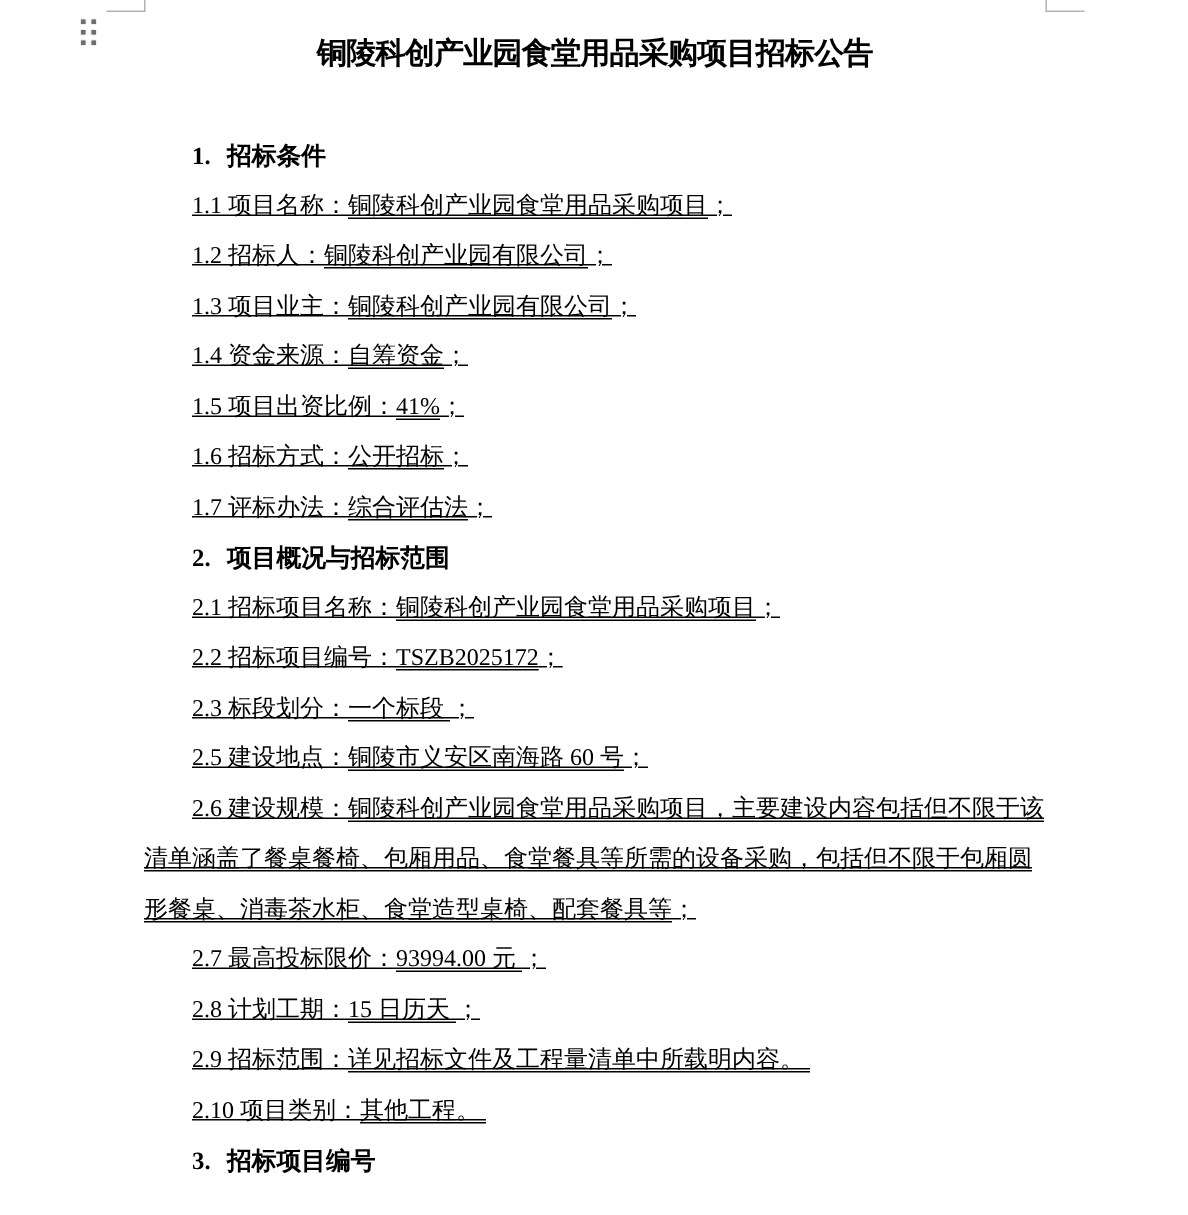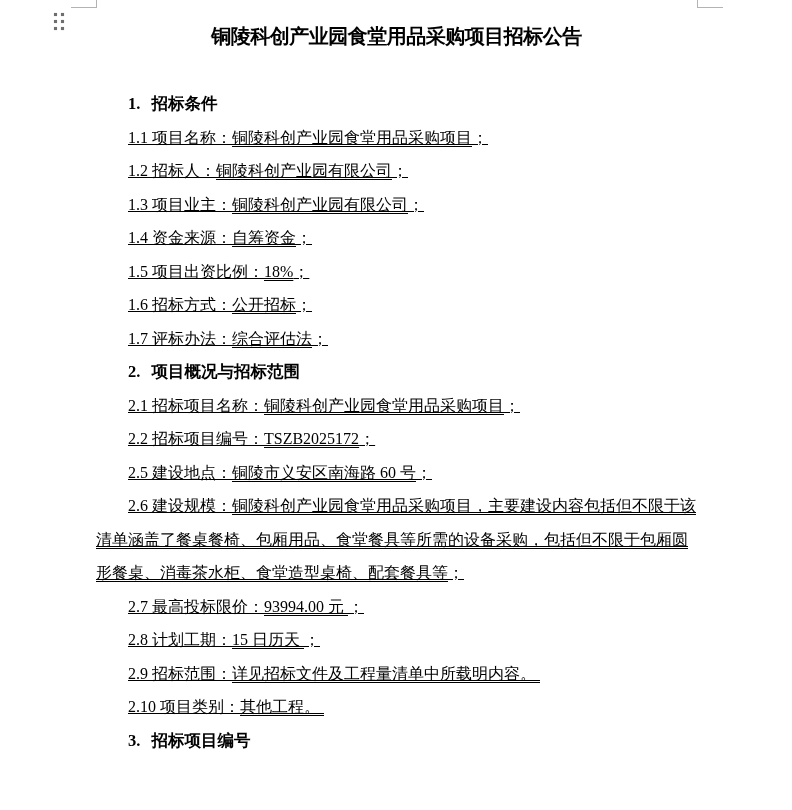--- a/index.html
+++ b/index.html
@@ -109,26 +109,27 @@
 </div>
 
 <div class="content">
   <h1 class="doc-title">铜陵科创产业园食堂用品采购项目招标公告</h1>
   <div id="sections">
       <p class="heading"><span class="h-num">1.</span><span>招标条件</span></p>
       <p class="item"><span class="item-label">1.1 项目名称：</span><span class="item-value">铜陵科创产业园食堂用品采购项目</span><span class="item-suffix">；</span></p>
       <p class="item"><span class="item-label">1.2 招标人：</span><span class="item-value">铜陵科创产业园有限公司</span><span class="item-suffix">；</span></p>
       <p class="item"><span class="item-label">1.3 项目业主：</span><span class="item-value">铜陵科创产业园有限公司</span><span class="item-suffix">；</span></p>
       <p class="item"><span class="item-label">1.4 资金来源：</span><span class="item-value">自筹资金</span><span class="item-suffix">；</span></p>
-      <p class="item"><span class="item-label">1.5 项目出资比例：</span><span class="item-value">18%</span><span class="item-suffix">；</span></p>
+      <p class="item"><span class="item-label">1.5 项目出资比例：</span><span class="item-value">41%</span><span class="item-suffix">；</span></p>
       <p class="item"><span class="item-label">1.6 招标方式：</span><span class="item-value">公开招标</span><span class="item-suffix">；</span></p>
       <p class="item"><span class="item-label">1.7 评标办法：</span><span class="item-value">综合评估法</span><span class="item-suffix">；</span></p>
       <p class="heading"><span class="h-num">2.</span><span>项目概况与招标范围</span></p>
       <p class="item"><span class="item-label">2.1 招标项目名称：</span><span class="item-value">铜陵科创产业园食堂用品采购项目</span><span class="item-suffix">；</span></p>
       <p class="item"><span class="item-label">2.2 招标项目编号：</span><span class="item-value">TSZB2025172</span><span class="item-suffix">；</span></p>
+      <p class="item"><span class="item-label">2.3 标段划分：</span><span class="item-value">一个标段&nbsp;</span><span class="item-suffix">；</span></p>
       <p class="item"><span class="item-label">2.5 建设地点：</span><span class="item-value">铜陵市义安区南海路 60 号</span><span class="item-suffix">；</span></p>
       <p class="item"><span class="item-label">2.6 建设规模：</span><span class="item-value">铜陵科创产业园食堂用品采购项目，主要建设内容包括但不限于该清单涵盖了餐桌餐椅、包厢用品、食堂餐具等所需的设备采购，包括但不限于包厢圆形餐桌、消毒茶水柜、食堂造型桌椅、配套餐具等</span><span class="item-suffix">；</span></p>
       <p class="item"><span class="item-label">2.7 最高投标限价：</span><span class="item-value">93994.00 元&nbsp;</span><span class="item-suffix">；</span></p>
       <p class="item"><span class="item-label">2.8 计划工期：</span><span class="item-value">15 日历天&nbsp;</span><span class="item-suffix">；</span></p>
       <p class="item"><span class="item-label">2.9 招标范围：</span><span class="item-value">详见招标文件及工程量清单中所载明内容。&nbsp;</span><span class="item-suffix"></span></p>
       <p class="item"><span class="item-label">2.10 项目类别：</span><span class="item-value">其他工程。&nbsp;</span><span class="item-suffix"></span></p>
       <p class="heading"><span class="h-num">3.</span><span>招标项目编号</span></p>
     </div>
 </div>
 

